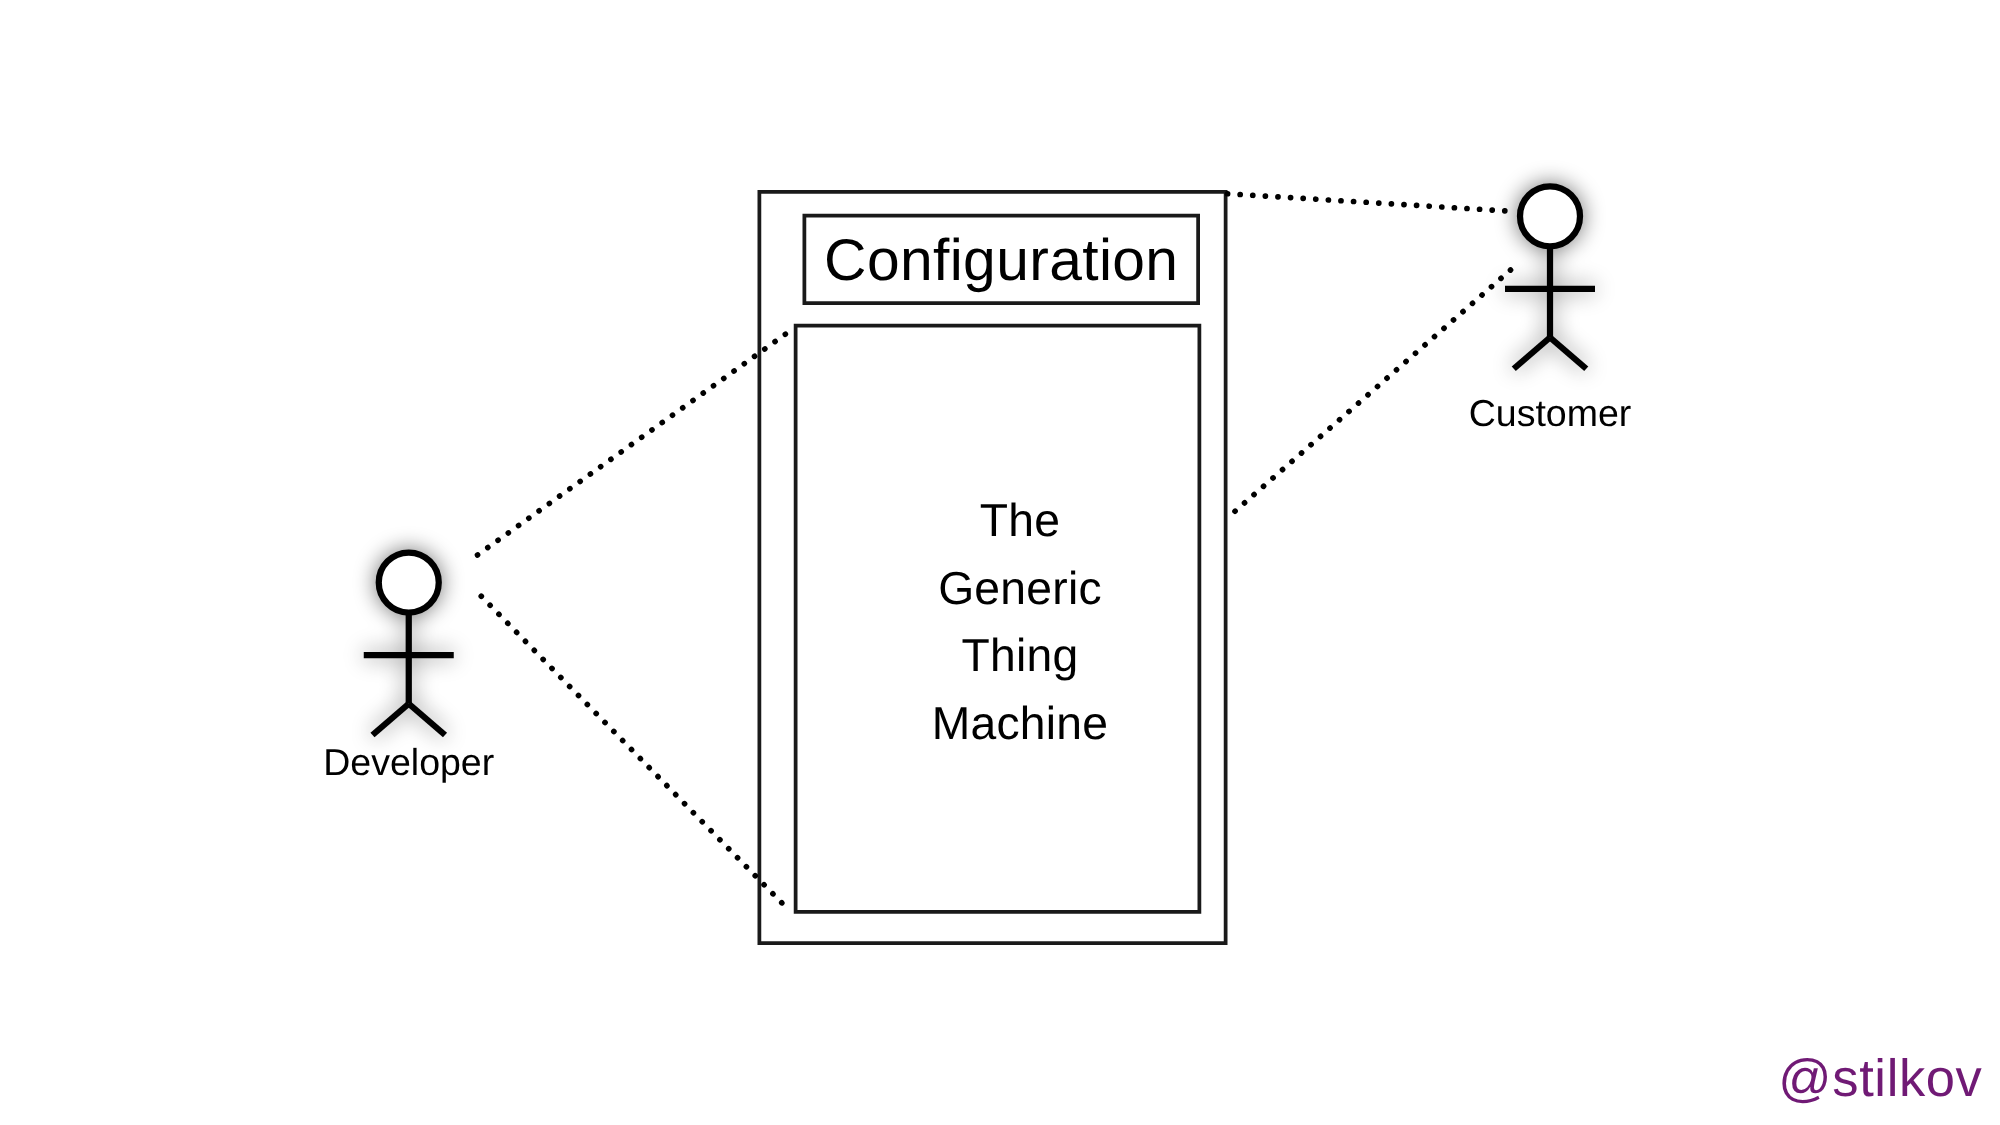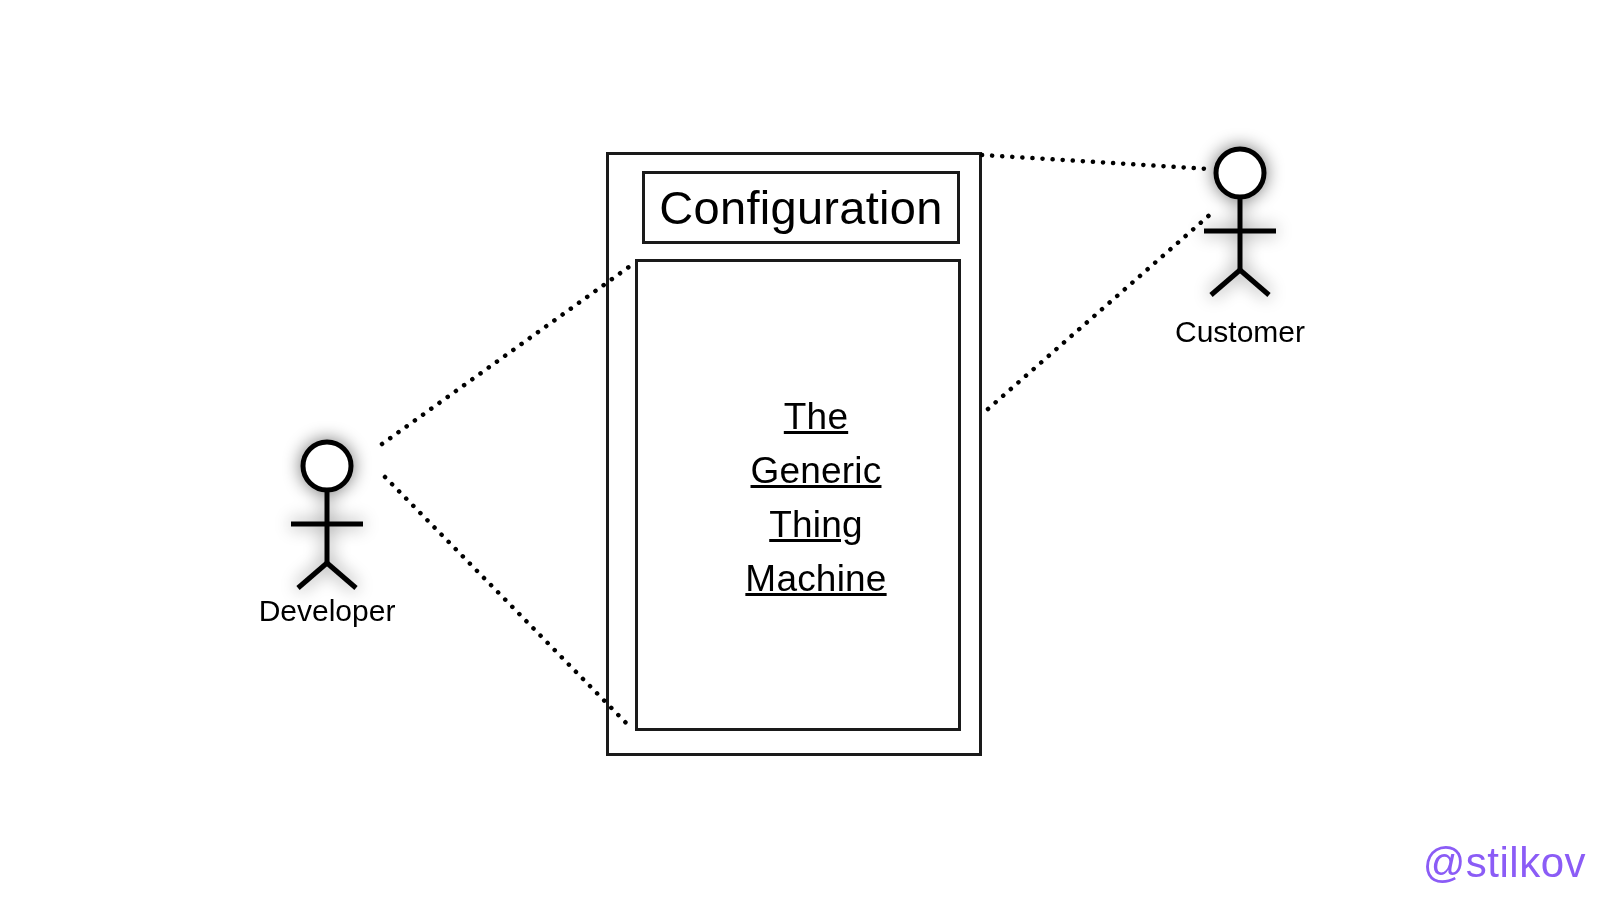--- a/index.html
+++ b/index.html
@@ -44,21 +44,20 @@
     font-size: 47px;
     letter-spacing: 0.3px;
   }
   #machine-label {
     left: 636px;
     top: 390px;
     width: 360px;
     font-size: 37px;
     line-height: 54px;
     letter-spacing: 0.2px;
-    text-decoration: underline;
   }
   .actor-label {
     position: absolute;
     text-align: center;
     color: #000000;
     font-size: 30px;
     line-height: 40px;
     font-family: "Liberation Sans", sans-serif;
     white-space: pre;
     user-select: none;
@@ -70,21 +69,21 @@
   }
   #customer-label {
     left: 1090px;
     top: 312px;
     width: 300px;
   }
   #watermark {
     position: absolute;
     right: 14px;
     bottom: 12px;
-    color: #8b5cf6;
+    color: #701a75;
     font-size: 42px;
     line-height: 50px;
     font-family: "Liberation Sans", sans-serif;
     letter-spacing: 0.5px;
     white-space: pre;
     user-select: none;
   }
 </style>
 </head>
 <body>

